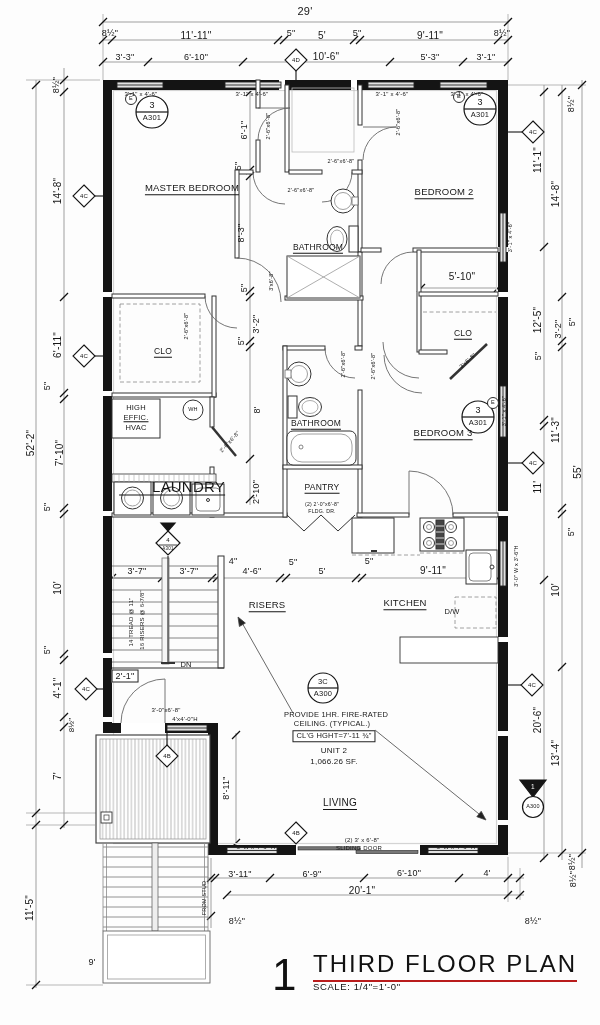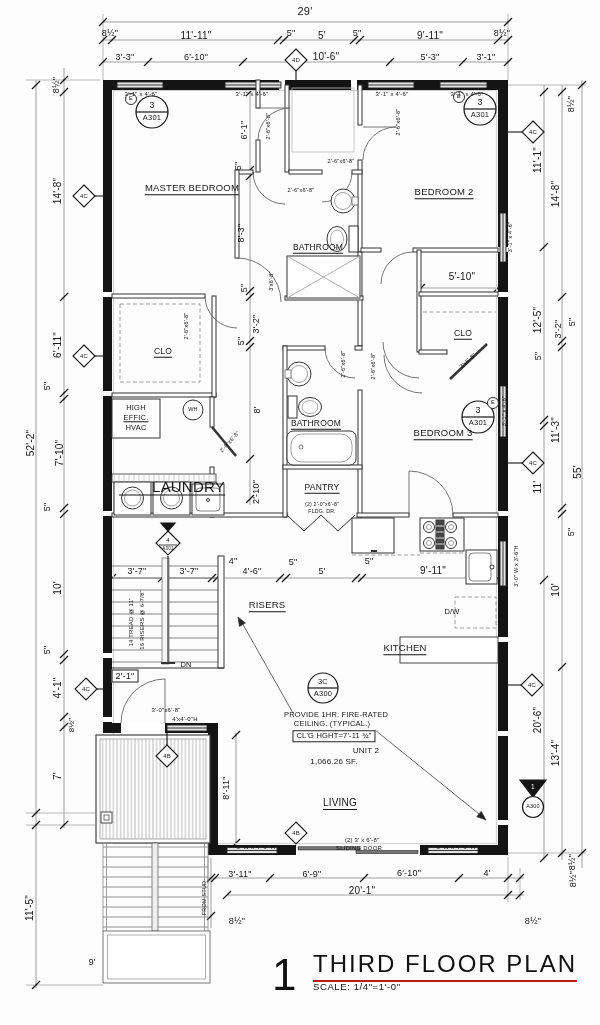--- a/index.html
+++ b/index.html
@@ -474,32 +474,32 @@
       <div class="lbl ul" style="left: 192px; top: 189px; font-size: 9.5px;">MASTER BEDROOM</div>
       <div class="lbl ul" style="left: 444px; top: 193px; font-size: 9.5px;">BEDROOM 2</div>
       <div class="lbl ul" style="left: 318px; top: 248px; font-size: 8.5px;">BATHROOM</div>
       <div class="lbl ul" style="left: 163px; top: 352px; font-size: 8.5px;">CLO</div>
       <div class="lbl ul" style="left: 463px; top: 334px; font-size: 8.5px;">CLO</div>
       <div class="lbl ul" style="left: 172px; top: 487px; font-size: 15px; padding-left: 33px;">LAUNDRY</div>
       <div class="lbl ul" style="left: 316px; top: 424px; font-size: 8.5px;">BATHROOM</div>
       <div class="lbl ul" style="left: 322px; top: 488px; font-size: 8.5px;">PANTRY</div>
       <div class="lbl ul" style="left: 443px; top: 434px; font-size: 9.5px;">BEDROOM 3</div>
       <div class="lbl ul" style="left: 267px; top: 606px; font-size: 9.5px;">RISERS</div>
-      <div class="lbl ul" style="left: 405px; top: 604px; font-size: 9.5px; margin-top: 45px;">KITCHEN</div>
+      <div class="lbl ul" style="left: 405px; top: 604px; font-size: 9.5px;">KITCHEN</div>
       <div class="lbl ul" style="left: 340px; top: 804px; font-size: 10px;">LIVING</div>
       <div class="lbl" style="left: 452px; top: 612px; font-size: 7.5px;">D/W</div>
       <div class="lbl" style="left: 193px; top: 410px; font-size: 5.5px;">WH</div>
       <div class="lbl" style="left: 186px; top: 665px; font-size: 7.5px;">DN</div>
       <div class="lbl" style="left: 136px; top: 408px; font-size: 7.5px;">HIGH</div>
       <div class="lbl" style="left: 136px; top: 418px; font-size: 7.5px; text-decoration: underline;">EFFIC.</div>
       <div class="lbl" style="left: 136px; top: 428px; font-size: 7.5px;">HVAC</div>
       <div class="lbl" style="left: 336px; top: 715px; font-size: 7.5px;">PROVIDE 1HR. FIRE-RATED</div>
       <div class="lbl" style="left: 332px; top: 724px; font-size: 7.5px;">CEILING. (TYPICAL.)</div>
       <div class="lbl bx" style="left: 334px; top: 736px; font-size: 7.5px;">CL'G HGHT=7'-11 ¾"</div>
-      <div class="lbl" style="left: 334px; top: 751px; font-size: 8px; margin-left: 32px;">UNIT 2</div>
+      <div class="lbl" style="left: 334px; top: 751px; font-size: 8px;">UNIT 2</div>
       <div class="lbl" style="left: 334px; top: 762px; font-size: 8px;">1,066.26 SF.</div>
       <div class="lbl" style="left: 341px; top: 162px; font-size: 5.5px;">2'-6"x6'-8"</div>
       <div class="lbl" style="left: 301px; top: 191px; font-size: 5.5px;">2'-6"x6'-8"</div>
       <div class="lbl" style="left: 269px; top: 126px; font-size: 5.5px; transform: translate(-50%, -50%) rotate(-90deg);">2'-6"x6'-8"</div>
       <div class="lbl" style="left: 399px; top: 122px; font-size: 5.5px; transform: translate(-50%, -50%) rotate(-90deg);">2'-6"x6'-8"</div>
       <div class="lbl" style="left: 187px; top: 326px; font-size: 5.5px; transform: translate(-50%, -50%) rotate(-90deg);">2'-6"x6'-8"</div>
       <div class="lbl" style="left: 344px; top: 364px; font-size: 5.5px; transform: translate(-50%, -50%) rotate(-90deg);">2'-6"x6'-8"</div>
       <div class="lbl" style="left: 374px; top: 366px; font-size: 5.5px; transform: translate(-50%, -50%) rotate(-90deg);">2'-6"x6'-8"</div>
       <div class="lbl" style="left: 272px; top: 281px; font-size: 5.5px; transform: translate(-50%, -50%) rotate(-90deg);">3'x6'-8"</div>
       <div class="lbl" style="left: 230px; top: 442px; font-size: 5.5px; transform: translate(-50%, -50%) rotate(-48deg);">2'-6"x6'-8"</div>

